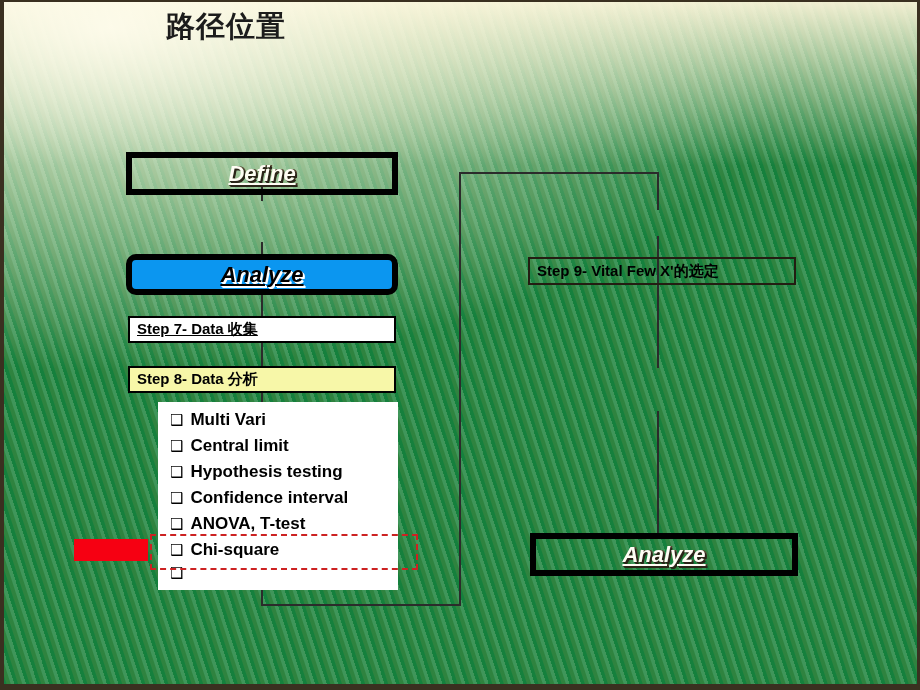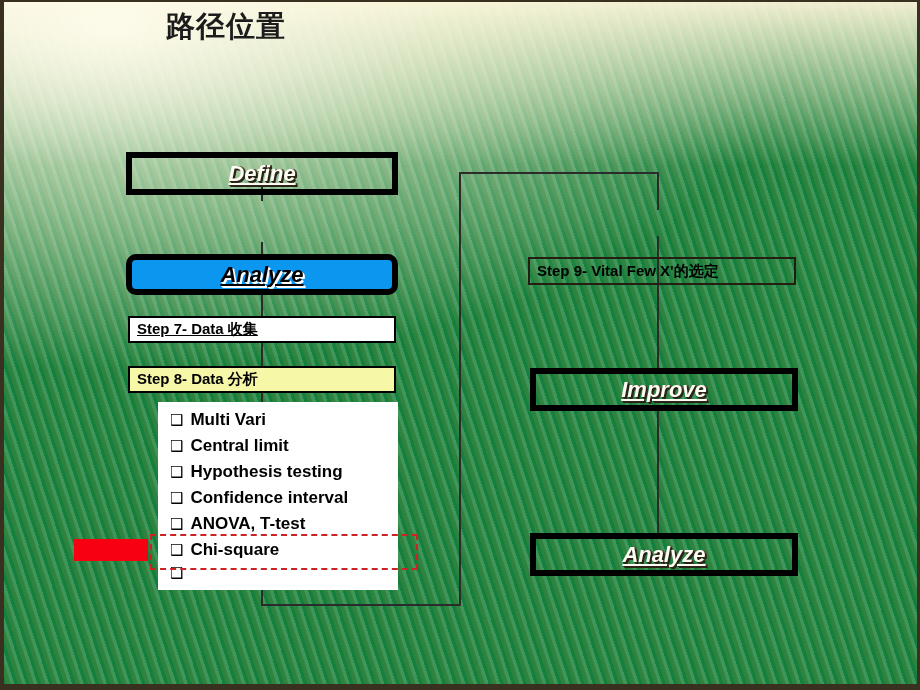--- a/index.html
+++ b/index.html
@@ -296,21 +296,18 @@
     </div>
   </div>
 
   <div id="dashed-highlight"></div>
   <div id="red-pointer"></div>
 
   <div class="step-box clear" style="left:528px; top:209px; width:268px; height:28px;margin-top:48px;">
     <span class="step-label">Step 9- Vital Few X'的选定</span>
   </div>
 
-  <div class="phase-box" style="left:530px; top:368px; width:268px; height:43px;">
-    <span class="phase-label">Improve</span>
-  </div>
 
   <div class="phase-box" style="left:530px; top:533px; width:268px; height:43px;">
     <span class="phase-label">Analyze</span>
   </div>
 
 </div>
 
 </body></html>

